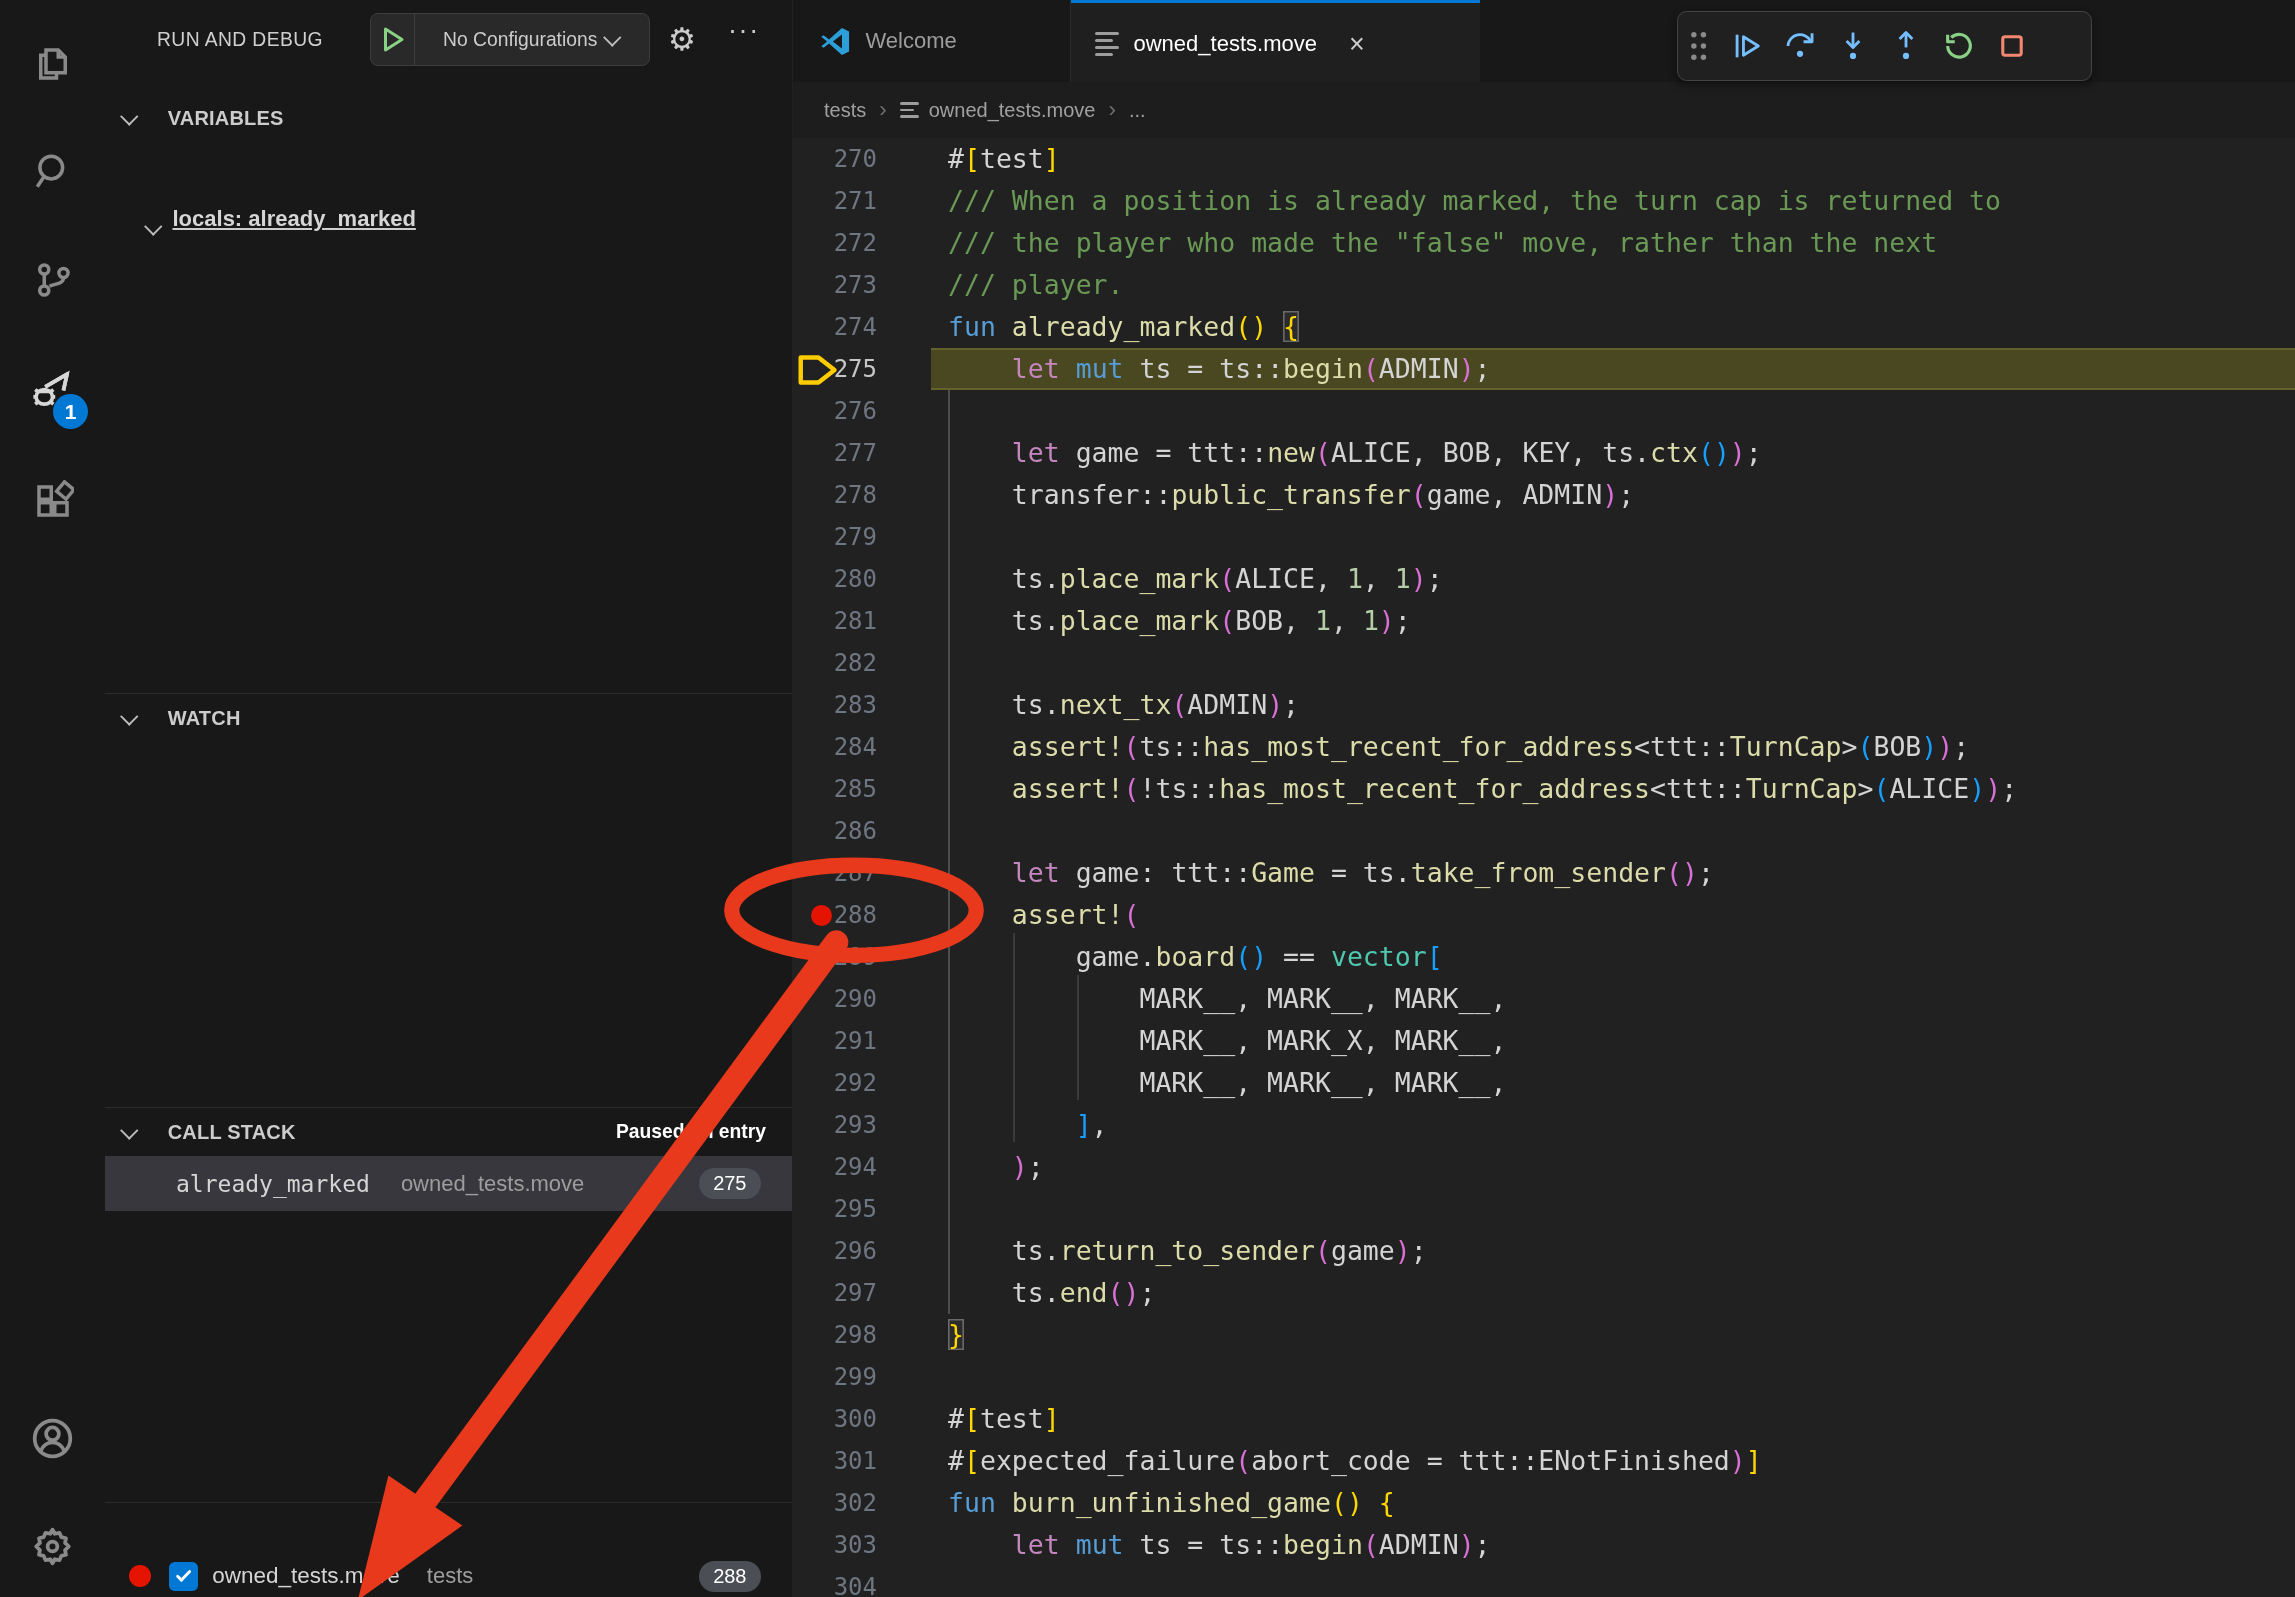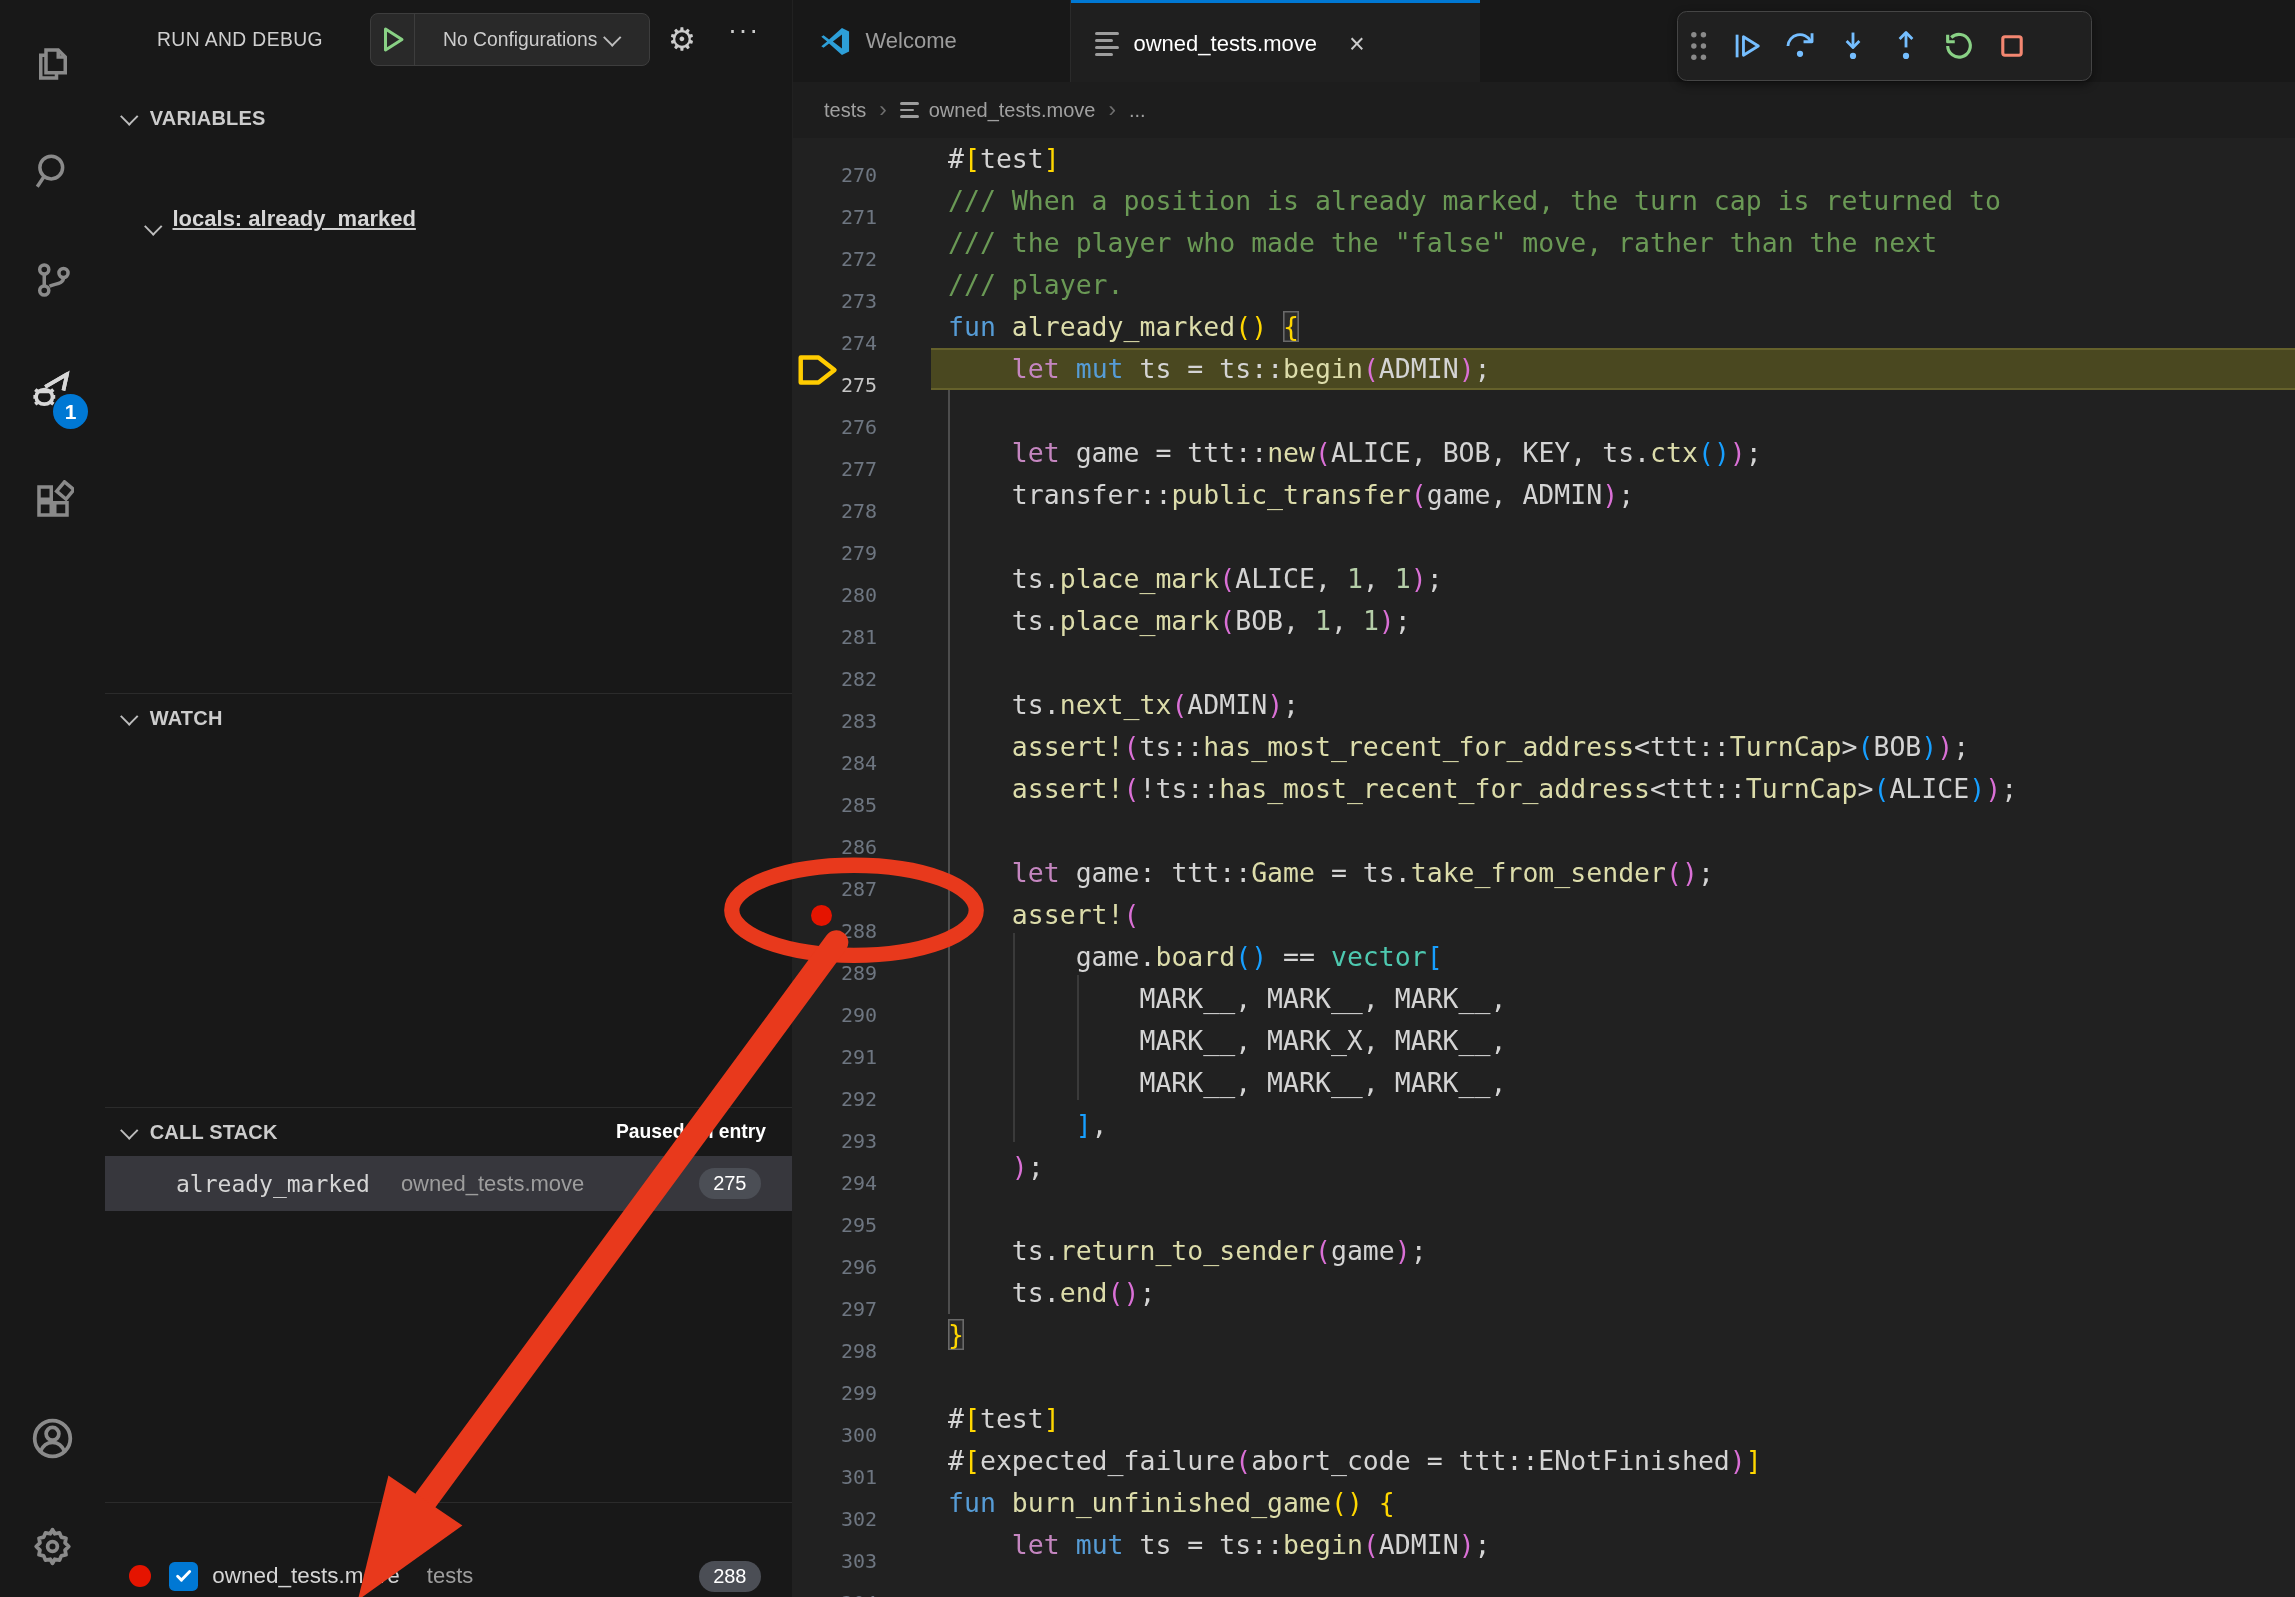--- a/index.html
+++ b/index.html
@@ -26,21 +26,21 @@
                border-right:0.8px solid #3d3d3d;}
   #config-label{font-size:19.3px;color:#cccccc;margin-left:28px;width:161px;overflow:hidden;white-space:nowrap;}
   .chev{width:10.5px;height:10.5px;border-right:2.4px solid #bdbdbd;border-bottom:2.4px solid #bdbdbd;
         transform:rotate(45deg);display:inline-block;flex:none;}
   #config-chev{margin-left:1.6px;margin-top:-4.8px;}
   #sidebar-gear{position:absolute;left:563px;top:21px;font-size:31px;color:#cccccc;cursor:pointer;
                 font-family:"DejaVu Sans",sans-serif;}
   #sidebar-more{position:absolute;left:623px;top:14.5px;font-size:27px;color:#cccccc;cursor:pointer;letter-spacing:1.6px;}
   .section-header{position:absolute;left:0;width:100%;height:40px;display:flex;align-items:center;cursor:pointer;}
   .section-header .chev{margin-left:17.7px;margin-right:14.5px;margin-top:-3.2px;}
-  .section-title{font-size:20px;font-weight:bold;color:#cccccc;letter-spacing:0.2px;}
+  .section-title{font-size:20px;font-weight:bold;color:#cccccc;letter-spacing:0.2px;margin-left:18px;}
   .section-divider{position:absolute;left:0;width:100%;height:0.8px;background:#2b2b2b;}
   #locals-row{position:absolute;left:0;top:187px;width:100%;height:45px;display:flex;align-items:flex-end;cursor:pointer;text-decoration:underline;}
   #locals-row .chev{margin-left:42px;margin-right:13px;margin-top:-3.2px;}
   #locals-label{font-size:22px;font-weight:bold;color:#d6d6d6;}
   #paused-badge{position:absolute;right:26px;font-size:19.3px;font-weight:bold;color:#ffffff;}
   #callstack-row{position:absolute;left:0;top:1156px;width:100%;height:55px;background:#37373d;
                  display:flex;align-items:center;cursor:pointer;}
   #frame-name{margin-left:71px;font-family:"DejaVu Sans Mono",monospace;font-size:23px;color:#d5d5d5;}
   #frame-file{margin-left:31px;font-size:22px;color:#9d9d9d;}
   .pill{margin-left:auto;margin-right:31px;background:#4b4e55;color:#ffffff;font-size:20px;
@@ -67,22 +67,22 @@
               display:flex;align-items:center;font-size:20px;color:#a0a0a0;}
   #breadcrumb .sep{margin:0 13px;color:#6e6e6e;font-size:22.5px;}
   .move-icon{display:inline-block;}
   .move-icon span{display:block;background:#9d9d9d;height:2.8px;margin:4px 0;border-radius:1.6px;}
   
   #code-area{position:absolute;left:0;top:138px;width:100%;}
   .code-row{position:relative;height:42px;display:flex;}
   .code-row.current::before{content:'';position:absolute;left:138px;right:0;top:0;bottom:0;
       background:#4a4820;border-top:2.4px solid #65612b;border-bottom:2.4px solid #65612b;box-sizing:border-box;}
   .gutter{position:relative;width:155px;flex:none;z-index:2;}
-  .num{position:absolute;right:71px;top:16px;line-height:42px;font-family:"DejaVu Sans Mono",monospace;
-       font-size:20px;color:#6e7681;}
+  .num{position:absolute;right:71px;top:0;line-height:42px;font-family:"DejaVu Sans Mono",monospace;
+       font-size:24px;color:#6e7681;}
   .code-row.current .num{color:#c6c6c6;}
   .bp-dot{position:absolute;left:17.7px;top:10.5px;width:21px;height:21px;border-radius:50%;background:#e51400;}
   .exec-pointer{position:absolute;left:3.2px;top:5.6px;}
   .content{position:relative;z-index:1;white-space:pre;font-family:"DejaVu Sans Mono",monospace;
            font-size:26.5px;line-height:42px;}
   .tk-w{color:#d4d4d4}.tk-k{color:#569CD6}.tk-l{color:#C586C0}.tk-f{color:#DCDCAA}
   .tk-c{color:#6A9955}.tk-n2{color:#B5CEA8}.tk-t2{color:#4EC9B0}
   .tk-b1{color:#FFD700}.tk-b2{color:#DA70D6}.tk-b3{color:#179FFF}
   .tk-m{color:#FFD700;box-shadow:inset 0 0 0 1.6px #696969;background:#2b2b2b;}
   .indent-guide{position:absolute;width:1.6px;z-index:0;}

